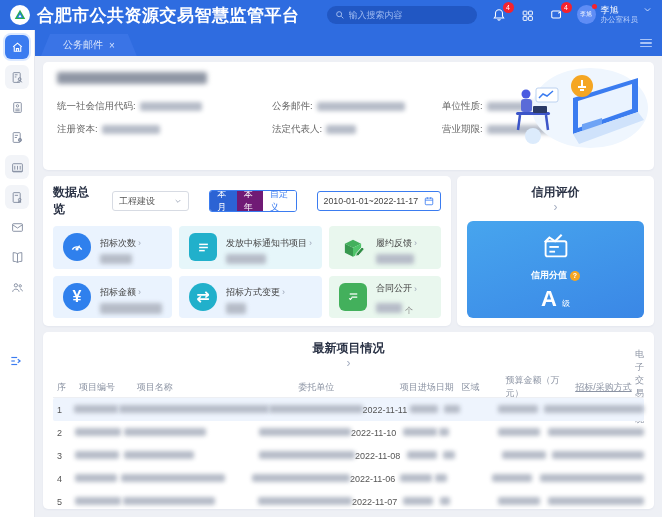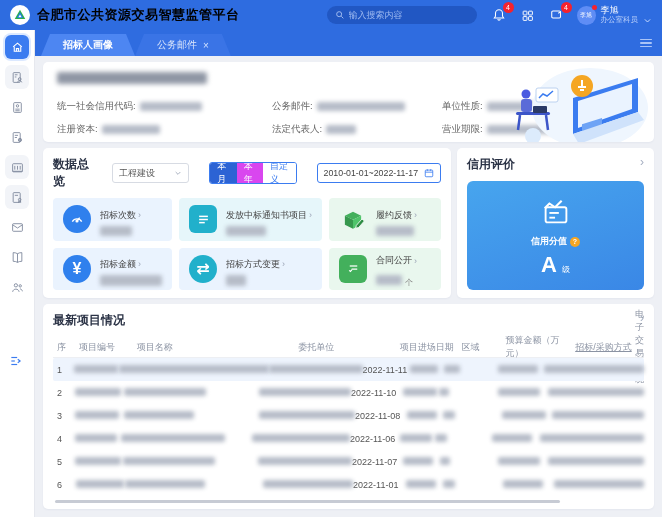--- a/index.html
+++ b/index.html
@@ -5,31 +5,31 @@
   * { margin:0; padding:0; box-sizing:border-box; }
   html,body { width:662px; height:517px; overflow:hidden;
     font-family:"Liberation Sans","DejaVu Sans",sans-serif; background:#eef0f5; }
   .app { position:relative; width:662px; height:517px; }
 
   
   .topbar { position:absolute; top:0; left:0; right:0; height:30px;
     background:#2e6ce0; display:flex; align-items:center; padding:0 10px; z-index:5; }
   .logo-circle { width:20px; height:20px; background:#fff; border-radius:50%;
     display:flex; align-items:center; justify-content:center; margin-right:7px; flex:0 0 auto; }
-  .app-title { color:#000000; font-size:13px; font-weight:bold; letter-spacing:.5px; white-space:nowrap; }
+  .app-title { color:#ffffff; font-size:17px; font-weight:bold; letter-spacing:.5px; white-space:nowrap; }
   .search-pill { margin-left:auto; width:150px; height:18px; background:rgba(10,50,140,.35);
     border-radius:9px; display:flex; align-items:center; padding:0 8px; gap:4px; }
   .search-pill input { background:transparent; border:0; outline:0; color:#cfe0ff;
     font-size:9px; width:110px; }
   .search-pill input::placeholder { color:#9db9f0; }
   .top-icons { display:flex; align-items:center; gap:13px; margin-left:14px; }
   .icon-wrap { position:relative; width:16px; height:16px; display:flex; align-items:center; justify-content:center; }
   .badge { position:absolute; top:-5px; right:-7px; min-width:11px; height:11px; background:#f5222d;
     color:#fff; font-size:7px; border-radius:6px; display:flex; align-items:center; justify-content:center; padding:0 2px; }
-  .userbox { display:flex; align-items:flex-end; gap:5px; margin-left:12px; }
+  .userbox { display:flex; align-items:flex-start; gap:5px; margin-left:12px; }
   .avatar { position:relative; width:19px; height:19px; border-radius:50%; background:#5f8df5;
     color:#fff; font-size:6px; display:flex; align-items:center; justify-content:center; }
   .avatar .dot { position:absolute; top:-1px; right:-1px; width:5px; height:5px; background:#f5222d; border-radius:50%; }
   .uname { color:#fff; font-size:9px; line-height:1.2; }
   .urole { color:#bcd1fa; font-size:7.5px; line-height:1.1; }
 
   
   .tabbar { position:absolute; top:30px; left:35px; right:0; height:26px; background:#2f6ce0;
     display:flex; align-items:flex-end; padding-left:6px; }
   .tab { height:22px; padding:0 22px; display:flex; align-items:center; gap:6px; color:#dbe6fb;
@@ -49,57 +49,57 @@
   .side-item.plain { background:transparent; }
   .side-item.active { background:#3b7cf0; box-shadow:0 0 0 2px #dce9ff; }
   .collapse-btn { position:absolute; bottom:145px; left:9px; cursor:pointer; }
 
   
   .main { position:absolute; top:56px; left:35px; right:0; bottom:0; padding:6px 8px 8px 8px;
     display:flex; flex-direction:column; gap:6px; }
   .card { background:#fff; border-radius:5px; box-shadow:0 1px 2px rgba(30,60,120,.05); }
 
   
-  .company { height:80px; padding:10px 14px; position:relative; overflow:hidden; }
+  .company { height:108px; padding:10px 14px; position:relative; overflow:hidden; }
   .blur { background:#b6bcc8; border-radius:2px; filter:blur(2px); display:inline-block; }
   .company-name { width:150px; height:12px; background:#8f96a4; filter:blur(2.5px); border-radius:2px; margin-bottom:12px; }
   .fields { display:grid; grid-template-columns:215px 170px 190px; row-gap:10px; }
   .field { display:flex; align-items:center; gap:4px; font-size:9.5px; color:#666; white-space:nowrap; }
   .illus { position:absolute; right:6px; top:2px; }
 
   
   .ov-row { height:150px; display:flex; gap:6px; }
   .overview { flex:1; padding:8px 10px; display:flex; flex-direction:column; }
   .ov-head { display:flex; align-items:center; gap:20px; margin-bottom:8px; }
   .sec-title { font-size:12px; font-weight:bold; color:#2b3346; }
   .select { margin-left:auto; width:92px; height:20px; border:1px solid #d7dbe3; border-radius:3px;
     display:flex; align-items:center; justify-content:space-between; padding:0 6px; font-size:9px; color:#555; cursor:pointer; }
   .segs { display:flex; border:1px solid #3b7cf0; border-radius:3px; overflow:hidden; }
   .seg { height:20px; padding:0 7px; display:flex; align-items:center; font-size:9px; cursor:pointer;
     color:#3b7cf0; background:#fff; }
   .seg.s0 { background:#2c63d4; color:#fff; }
-  .seg.s1 { background:#d946ef; color:#fff; }
+  .seg.s1 { background:#701a75; color:#fff; }
   .date-box { width:150px; height:20px; border:1px solid #3b7cf0; border-radius:3px; display:flex;
     align-items:center; justify-content:space-between; padding:0 6px; font-size:8.8px; color:#444; cursor:pointer; }
   .stats { flex:1; display:grid; grid-template-columns:repeat(3,1fr); grid-template-rows:1fr 1fr; gap:7px; }
   .stat { border-radius:4px; display:flex; align-items:center; padding:0 10px; gap:9px; cursor:pointer; }
   .stat.blue { background:#eaf3fe; } .stat.cyan { background:#e6f6fa; } .stat.green { background:#e9f7ee; }
   .stat-ic { width:28px; height:28px; border-radius:50%; display:flex; align-items:center; justify-content:center;
     color:#fff; font-weight:bold; flex:0 0 auto; }
   .stat-ic.sq { border-radius:6px; }
   .ic-blue { background:#2f80ed; } .ic-teal { background:#21b0cb; } .ic-green { background:#43b05c; }
   .stat-body { display:flex; flex-direction:column; gap:4px; min-width:0; }
   .stat-label { font-size:9px; color:#444; white-space:nowrap; display:flex; align-items:center; gap:2px;margin-top:6px; }
   .stat-label .ar { color:#9aa3b5; font-size:9px; }
   .stat-val { height:10px; }
   .suffix { font-size:8px; color:#888; margin-left:3px; }
 
   
   .credit { width:197px; padding:8px 10px; display:flex; flex-direction:column; }
-  .panel-head { display:flex; justify-content:space-between; margin-bottom:8px; }
+  .panel-head { display:flex; align-items:center; justify-content:space-between; margin-bottom:8px;flex-direction:column; }
   .arrow-link { color:#a6afc2; font-size:12px; cursor:pointer; line-height:1; }
   .credit-cards { flex:1; display:flex; gap:8px; }
   .ccard { flex:1; border-radius:6px; color:#fff; display:flex; flex-direction:column; align-items:center;
     justify-content:center; gap:6px; padding:6px 5px; cursor:pointer; text-align:center; }
   .ccard.c1 { background:linear-gradient(160deg,#47a5ee,#3a87e6); }
   .ccard.c2 { background:linear-gradient(160deg,#7a8bf4,#5f6fe8); }
   .clabel { font-size:9px; font-weight:bold; display:flex; align-items:center; gap:3px; }
   .help { width:10px; height:10px; border-radius:50%; background:#f5a623; color:#fff; font-size:7px;
     display:flex; align-items:center; justify-content:center; }
   .cval { font-size:22px; font-weight:bold; line-height:1; }
@@ -173,23 +173,20 @@
         <div class="uname">李旭</div>
         <div class="urole">办公室科员</div>
       </div>
       <svg width="9" height="9" viewBox="0 0 24 24">
           <path d="M5 9l7 7 7-7" fill="none" stroke="#cfe0ff" stroke-width="2.5"></path>
         </svg>
     </div>
   </header>
 
   <div class="tabbar">
-    <div class="tab active">
-        <span>招标人画像</span>
-      </div>
     <div class="tab mail-tab">
       <span>公务邮件</span>
       <span class="x">×</span>
     </div>
     <div class="hamburger">
         <i></i>
         <i></i>
         <i></i>
       </div>
   </div>

